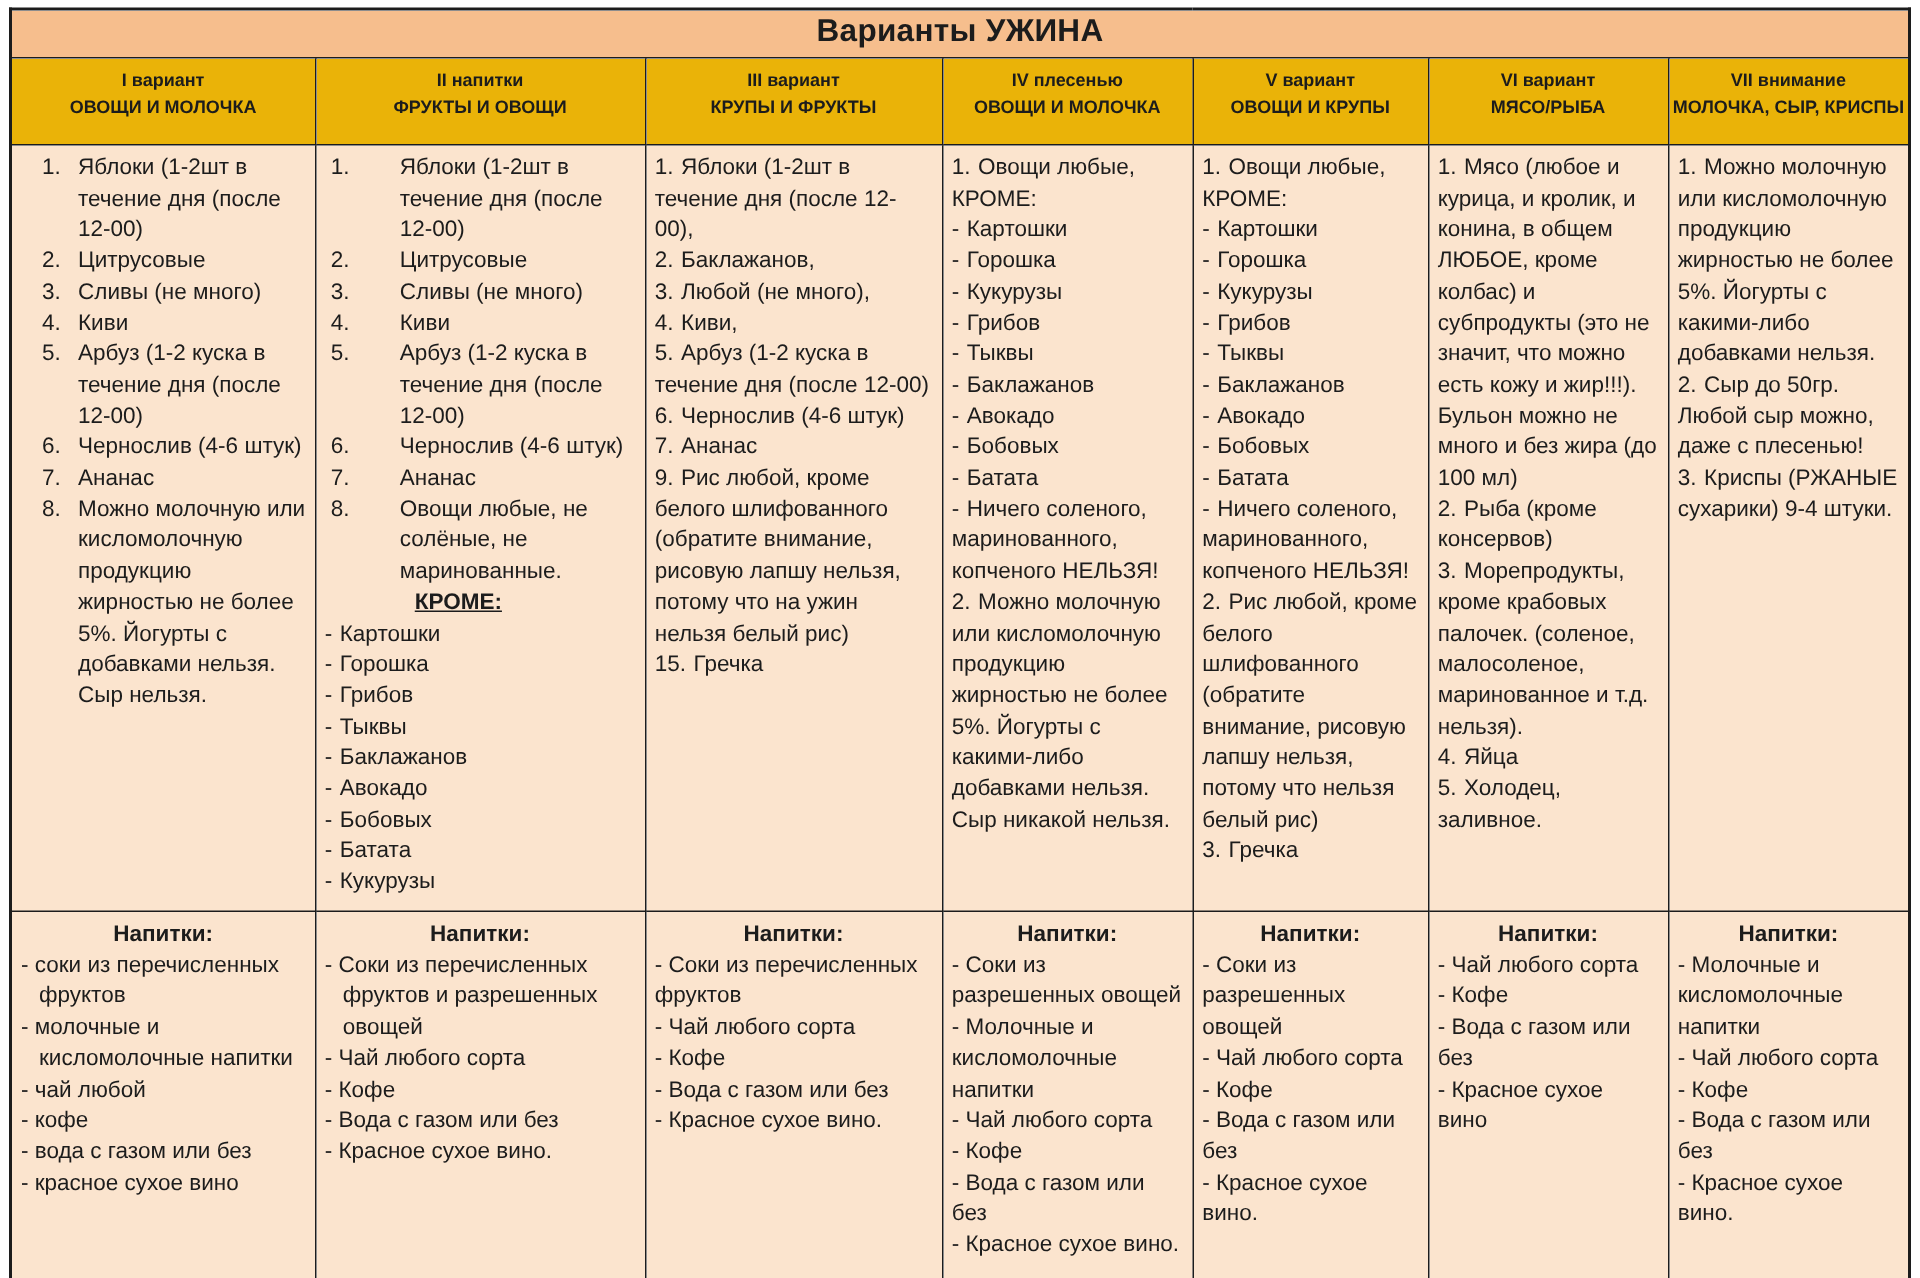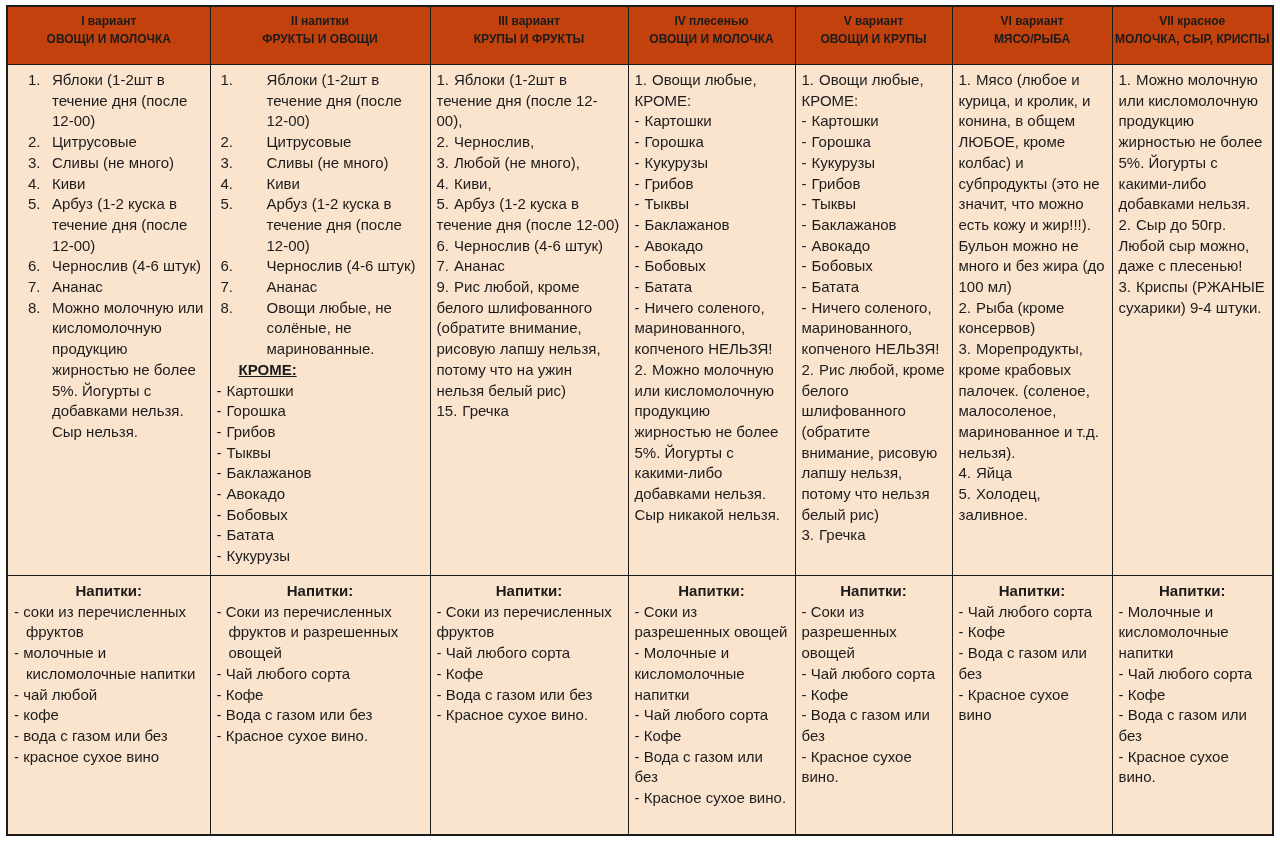--- a/index.html
+++ b/index.html
@@ -4,56 +4,59 @@
 <style>
   html,body{margin:0;padding:0;background:#ffffff;width:1280px;height:852px;overflow:hidden;
     font-family:"Liberation Sans","DejaVu Sans",sans-serif;color:#1c1c1c;}
   .page{padding:5px 6px;}
   table{border-collapse:collapse;table-layout:fixed;width:1266px;border:2px solid #1c1c1c;}
   th,td{border:1px solid #1c1c1c;vertical-align:top;overflow:hidden;}
   
   .title-cell{background:#f6be8d;height:28px;text-align:center;font-size:21px;font-weight:700;
     padding:2px 0 1px 0;letter-spacing:0.2px;}
   
-  .header-row th{background:#c2410c;height:50px;text-align:center;font-size:12px;font-weight:700;
+  .header-row th{background:#eab308;height:50px;text-align:center;font-size:12px;font-weight:700;
     padding:5px 2px 2px 2px;line-height:18px;}
   
   .main-row td,.drinks-row td{background:#fbe4ce;font-size:15px;line-height:20.7px;padding:5px 6px 4px 6px;}
   .main-row td{height:501px;}
   .drinks-row td{height:249px;}
   .item{margin:0;}
   .num{margin-right:5px;}
   
   td.hang-a .item.numbered{display:flex;}
   td.hang-a .item.numbered .num{flex:0 0 24px;margin:0 0 0 14px;}
   
   td.hang-b .item.numbered{display:flex;}
   td.hang-b .item.numbered .num{flex:0 0 46px;margin:0 0 0 4px;}
   
-  .item.krome{margin-left:22px;}
+  .item.krome{margin-left:60px;}
   .item.krome .txt{font-weight:700;text-decoration:underline;}
   
   .drinks-heading{text-align:center;font-weight:700;}
   td.hang-drinks .drink{padding-left:12px;text-indent:-12px;}
 </style>
 </head>
 <body>
 
 <div class="page">
   <table>
     <colgroup>
       <col style="width:203px">
         <col style="width:220px">
         <col style="width:198px">
       <col style="width:167px">
         <col style="width:157px">
         <col style="width:160px">
         <col style="width:161px">
     </colgroup>
     <tbody>
+      <tr>
+        <th colspan="7" class="title-cell">Варианты УЖИНА</th>
+      </tr>
       <tr class="header-row" id="header-row">
           <th>
             <div>I  вариант</div>
             <div>ОВОЩИ И МОЛОЧКА</div>
           </th>
           <th>
             <div>II напитки</div>
             <div>ФРУКТЫ И ОВОЩИ</div>
           </th>
           <th>
@@ -66,21 +69,21 @@
           </th>
           <th>
             <div>V вариант</div>
             <div>ОВОЩИ И КРУПЫ</div>
           </th>
           <th>
             <div>VI вариант</div>
             <div>МЯСО/РЫБА</div>
           </th>
           <th>
-            <div>VII красное</div>
+            <div>VII внимание</div>
             <div>МОЛОЧКА, СЫР, КРИСПЫ</div>
           </th>
         </tr>
       <tr class="main-row" id="main-row">
           <td class="hang-a">
             <div class="item numbered">
               <span class="num">1.</span>
               <span class="txt">Яблоки  (1-2шт в течение дня (после 12-00)</span>
             </div>
             <div class="item numbered">
@@ -151,21 +154,21 @@
             <div class="item dashed"><span class="num">-</span><span class="txt">Грибов</span></div>
             <div class="item dashed"><span class="num">-</span><span class="txt">Тыквы</span></div>
             <div class="item dashed"><span class="num">-</span><span class="txt">Баклажанов</span></div>
             <div class="item dashed"><span class="num">-</span><span class="txt">Авокадо</span></div>
             <div class="item dashed"><span class="num">-</span><span class="txt">Бобовых</span></div>
             <div class="item dashed"><span class="num">-</span><span class="txt">Батата</span></div>
             <div class="item dashed"><span class="num">-</span><span class="txt">Кукурузы</span></div>
           </td>
           <td class="flush">
             <div class="item numbered"><span class="num">1.</span><span class="txt">Яблоки (1-2шт в течение дня (после 12-00),</span></div>
-            <div class="item numbered"><span class="num">2.</span><span class="txt">Чернослив,</span></div>
+            <div class="item numbered"><span class="num">2.</span><span class="txt">Баклажанов,</span></div>
             <div class="item numbered"><span class="num">3.</span><span class="txt">Любой (не много),</span></div>
             <div class="item numbered"><span class="num">4.</span><span class="txt">Киви,</span></div>
             <div class="item numbered"><span class="num">5.</span><span class="txt">Арбуз (1-2 куска в течение дня (после 12-00)</span></div>
             <div class="item numbered"><span class="num">6.</span><span class="txt">Чернослив (4-6 штук)</span></div>
             <div class="item numbered"><span class="num">7.</span><span class="txt">Ананас</span></div>
             <div class="item numbered"><span class="num">9.</span><span class="txt">Рис любой, кроме белого шлифованного (обратите внимание, рисовую лапшу нельзя, потому что на ужин нельзя белый рис)</span></div>
             <div class="item numbered"><span class="num">15.</span><span class="txt">Гречка</span></div>
           </td>
           <td class="flush">
             <div class="item numbered"><span class="num">1.</span><span class="txt">Овощи любые, КРОМЕ:</span></div>

